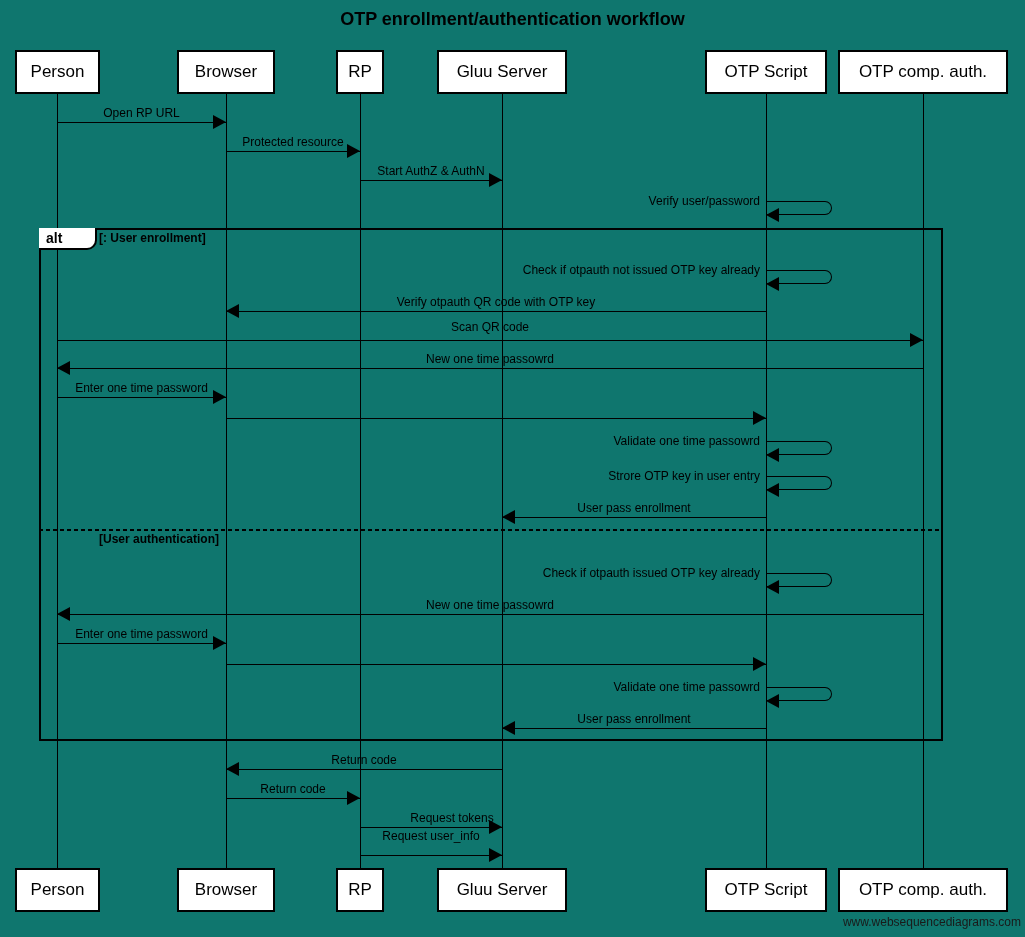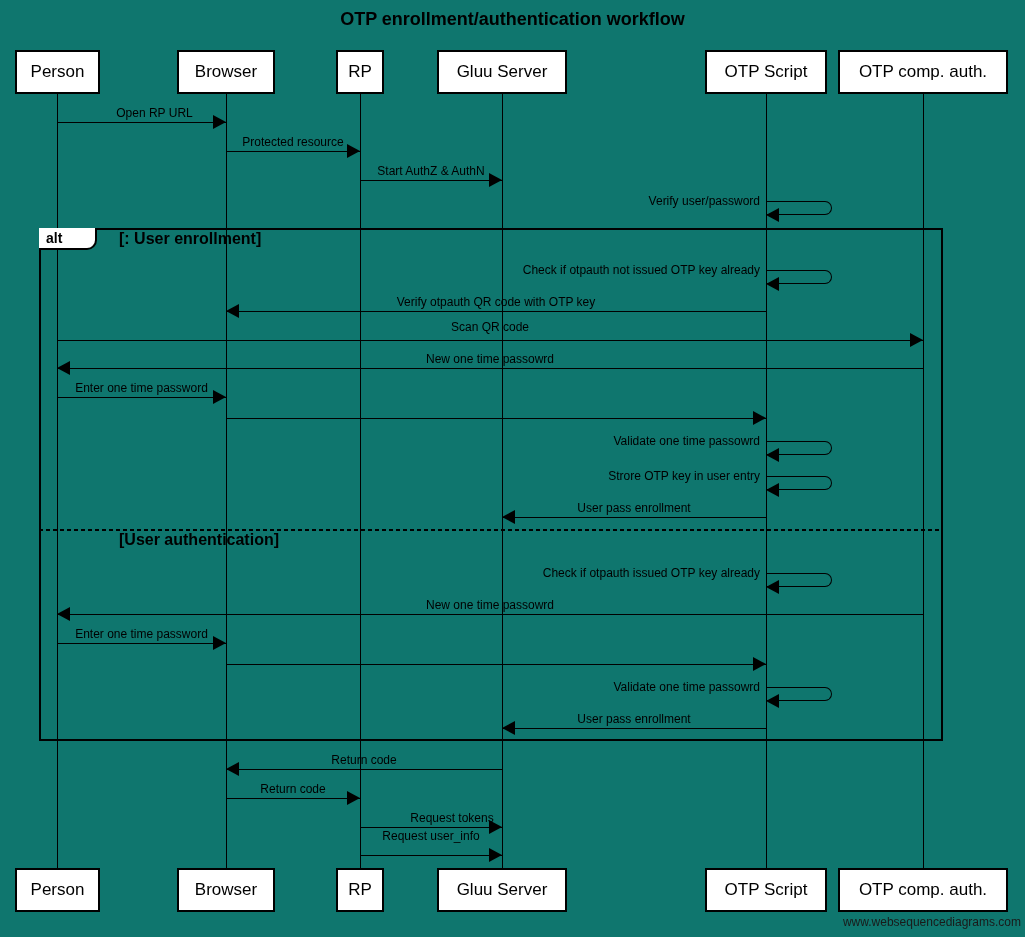--- a/index.html
+++ b/index.html
@@ -18,21 +18,21 @@
     font-size:17px; white-space:nowrap;
   }
   .lifeline { position:absolute; top:94px; height:774px; width:1px; background:#000; z-index:0; }
   .alt-frame { position:absolute; left:39px; top:228px; width:904px; height:513px; box-sizing:border-box; border:2px solid #000; z-index:1; }
   .alt-tab {
     position:absolute; left:39px; top:228px; width:58px; height:22px; box-sizing:border-box;
     border-right:2px solid #000; border-bottom:2px solid #000; border-bottom-right-radius:10px;
     background:#fff; z-index:2; display:flex; align-items:center;
     padding-left:7px; font-size:14px; font-weight:bold;
   }
-  .condition { position:absolute; font-size:16px; font-weight:bold; line-height:15px; white-space:nowrap; z-index:2;margin-left:20px; }
+  .condition { position:absolute; font-size:12px; font-weight:bold; line-height:15px; white-space:nowrap; z-index:2; }
   .divider {
     position:absolute; left:39px; top:529px; width:904px; height:2px; z-index:2;
     background:repeating-linear-gradient(90deg,#000 0 4px,transparent 4px 7px);
   }
   .msg-label {
     position:absolute; font-size:12px; line-height:14px; text-align:center;
     white-space:nowrap; z-index:2;
   }
   .msg-label.self-label { text-align:right; }
   .msg-line { position:absolute; height:0; border-top:1px solid #000; z-index:2; }
@@ -66,21 +66,21 @@
   <div class="actor" style="left:705px;top:50px;width:122px">OTP Script</div>
   <div class="actor" style="left:838px;top:50px;width:170px">OTP comp. auth.</div>
 
   <div class="alt-frame"></div>
   <div class="alt-tab">alt</div>
   <div class="condition" style="left:99px;top:231px">[: User enrollment]</div>
   <div class="divider"></div>
   <div class="condition" style="left:99px;top:532px">[User authentication]</div>
 
   <div>
-    <div class="msg-label" style="left:70px;top:106px;width:169px">Open RP URL</div>
+    <div class="msg-label" style="left:57px;top:106px;width:169px">Open RP URL</div>
     <div class="msg-line" style="left:57px;top:122px;width:169px"></div>
     <div class="arr r" style="left:213px;top:115px"></div>
   </div>
 
   <div>
     <div class="msg-label" style="left:226px;top:135px;width:134px">Protected resource</div>
     <div class="msg-line" style="left:226px;top:151px;width:134px"></div>
     <div class="arr r" style="left:347px;top:144px"></div>
   </div>
 

